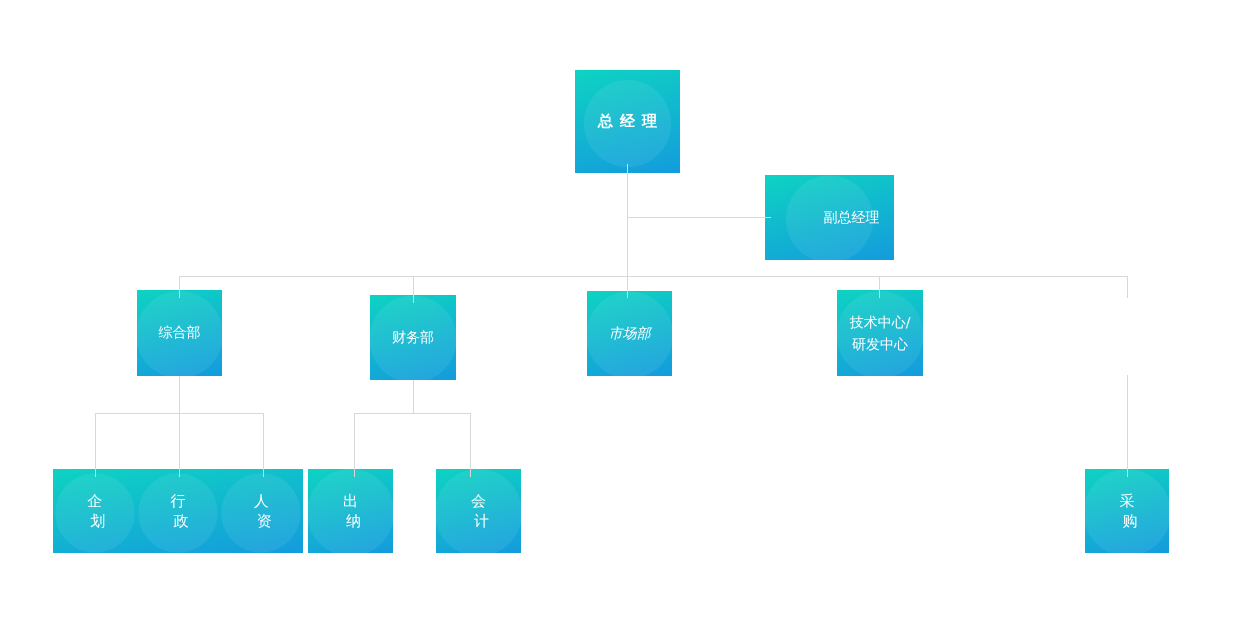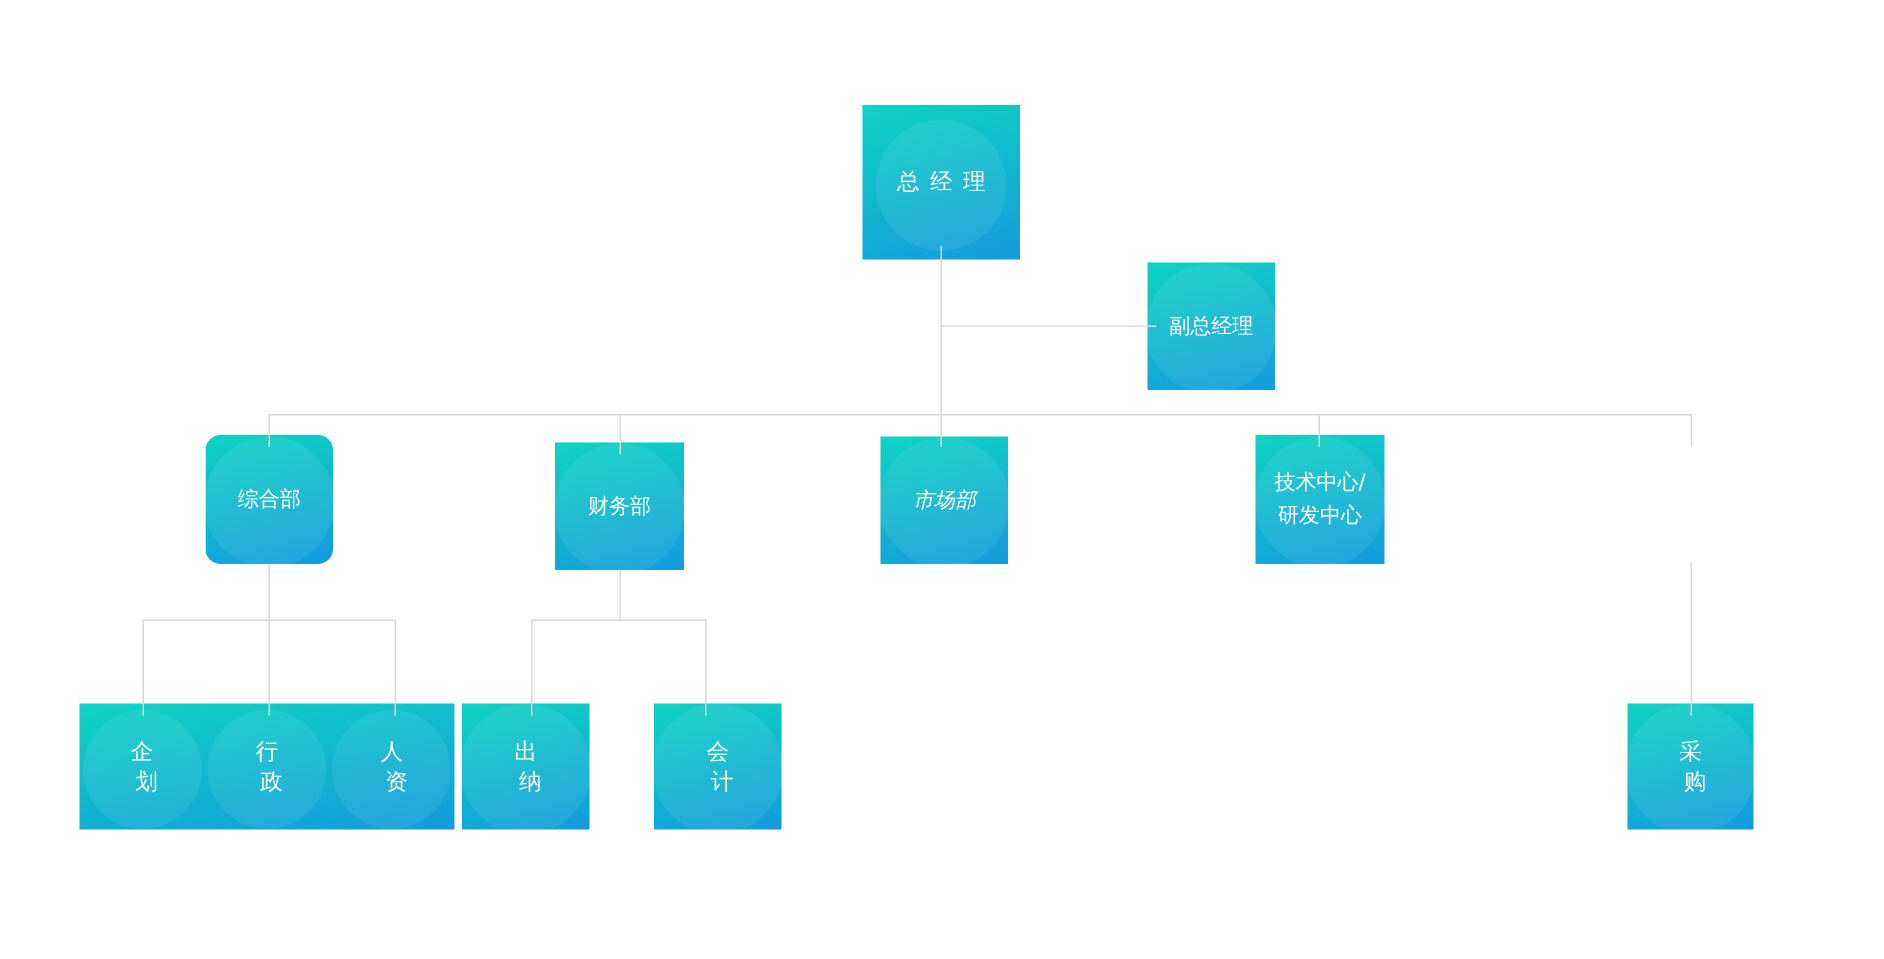--- a/index.html
+++ b/index.html
@@ -19,23 +19,23 @@
   .line{position:absolute;background:var(--line);z-index:2;}
   .node{
     position:absolute;z-index:1;
     display:flex;align-items:center;justify-content:center;
     color:var(--text);
     font-size:14px;
     background-image:
       radial-gradient(circle 44px at 50% 52%, rgba(255,255,255,0.07) 0 98%, rgba(255,255,255,0) 100%),
       linear-gradient(165deg, var(--grad-start), var(--grad-end));
   }
-  .node-gm{left:575px;top:70px;width:105px;height:103px;font-size:15px;font-weight:normal;letter-spacing:7px;text-indent:7px;}
-  .node-vgm{left:765px;top:175px;width:85px;height:85px;}
-  .node-general{left:137px;top:290px;width:85px;height:86px;border-radius:10px;}
+  .node-gm{left:575px;top:70px;width:105px;height:103px;font-size:15px;font-weight:bold;letter-spacing:7px;text-indent:7px;}
+  .node-vgm{left:765px;top:175px;width:85px;height:85px;padding-left:44px;}
+  .node-general{left:137px;top:290px;width:85px;height:86px;}
   .node-finance{left:370px;top:295px;width:86px;height:85px;text-align:right;}
   .node-market{left:587px;top:291px;width:85px;height:85px;font-style:italic;}
   .node-tech{left:837px;top:290px;width:86px;height:86px;}
   .node-production{left:1085px;top:290px;width:85px;height:85px;}
   .node-group{
     left:53px;top:469px;width:250px;height:84px;
     justify-content:space-around;
     background-image:
       radial-gradient(circle 40px at 42px 44px,  rgba(255,255,255,0.07) 0 98%, rgba(255,255,255,0) 100%),
       radial-gradient(circle 40px at 125px 44px, rgba(255,255,255,0.07) 0 98%, rgba(255,255,255,0) 100%),

